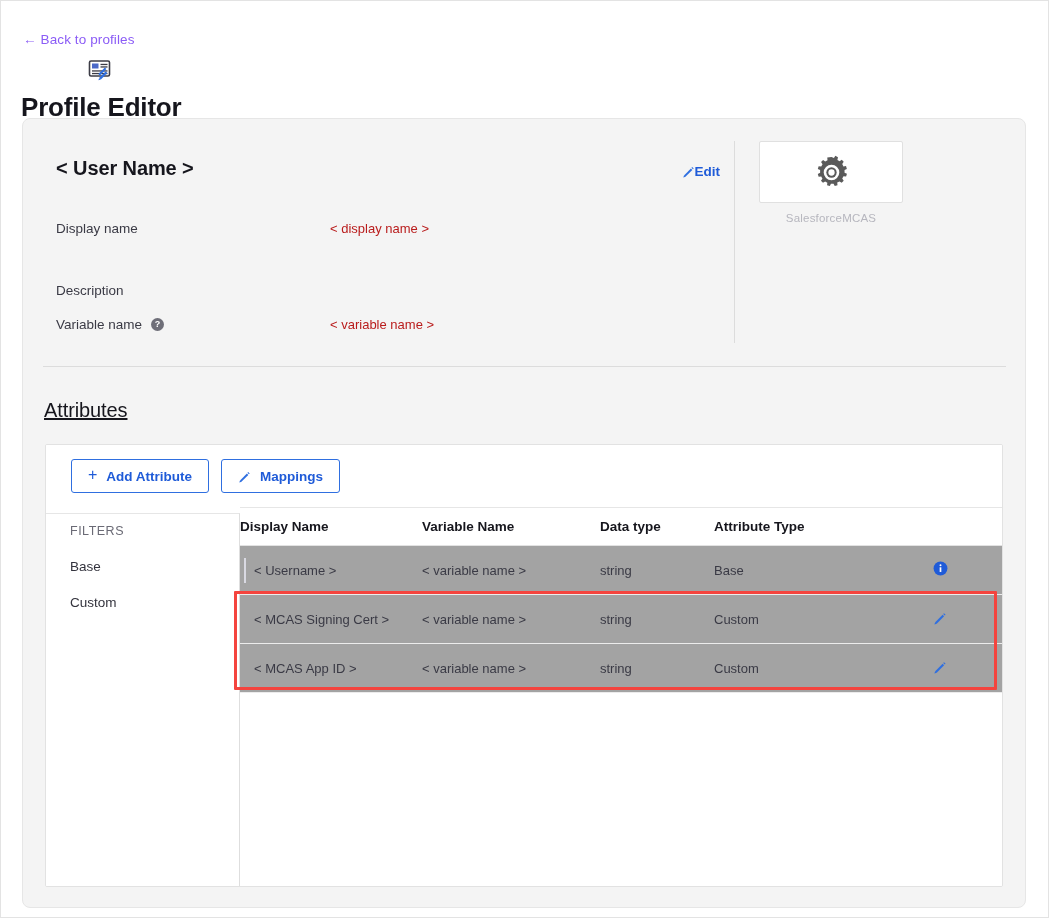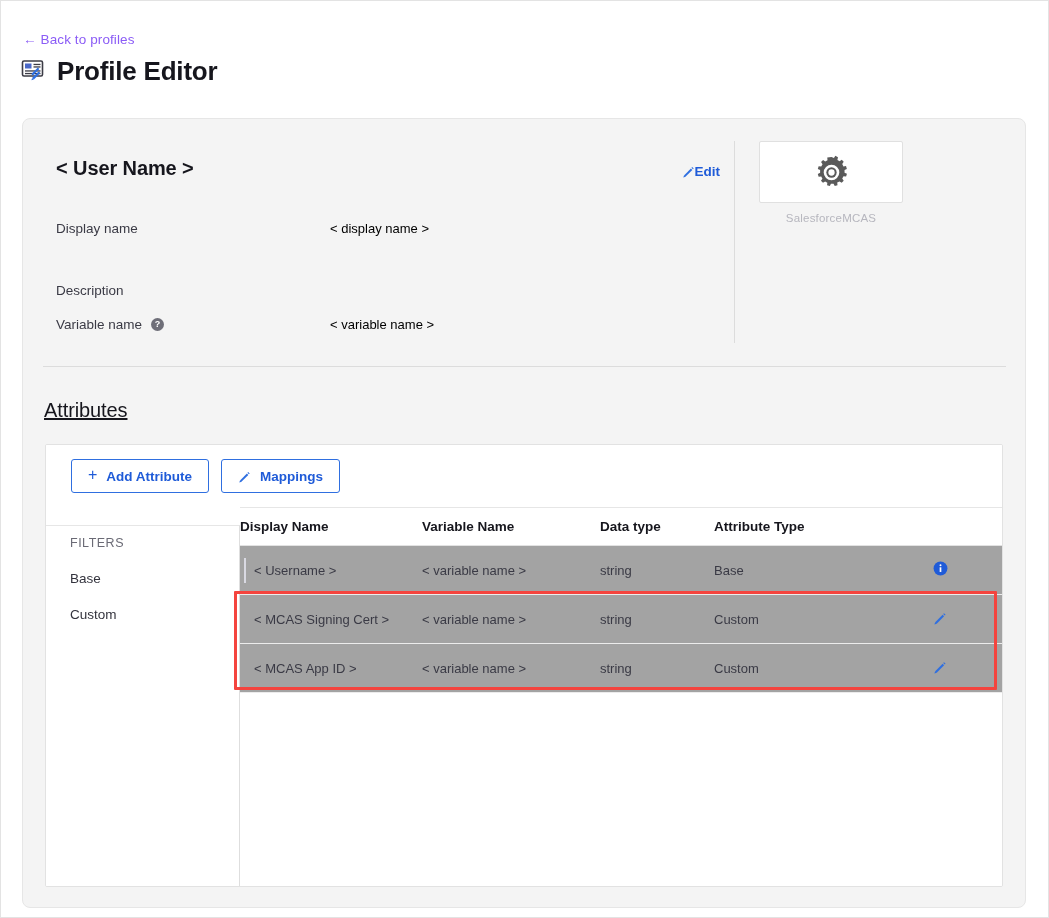--- a/index.html
+++ b/index.html
@@ -32,20 +32,21 @@
   }
   .back-link .arrow { margin-right: 4px; font-size: 13.5px; }
 
   .page-title-row {
     position: absolute;
     left: 20px;
     top: 57px;
     display: flex;
     align-items: center;
     gap: 10px;
+    flex-direction: column;
   }
   .title-icon { width: 26px; height: 26px; display: block; }
   .page-title {
     font-size: 26px;
     font-weight: bold;
     color: #16161d;
     letter-spacing: -.2px;
     line-height: 1;
   }
 
@@ -87,21 +88,21 @@
 
   .field-row {
     position: absolute;
     left: 33px;
     width: 640px;
     font-size: 13.5px;
     color: #3a3a45;
     display: flex;
   }
   .field-row .flabel { width: 274px; flex: none; display: flex; align-items: center; gap: 9px; }
-  .field-row .fvalue { color: #000000; font-size: 13px; }
+  .field-row .fvalue { color: #b91c1c; font-size: 13px; }
   .row-display { top: 102px; }
   .row-description { top: 164px; }
   .row-variable { top: 198px; }
 
   .help-icon {
     width: 13px; height: 13px; border-radius: 50%;
     background: #6e6e78; color: #ffffff;
     font-size: 9px; font-weight: bold;
     display: inline-flex; align-items: center; justify-content: center;
     line-height: 1; cursor: pointer;
@@ -201,21 +202,21 @@
     cursor: pointer;
     white-space: nowrap;
   }
   .tb-btn .plus { font-size: 16px; font-weight: normal; line-height: 1; position: relative; top: -1px; }
   .tb-btn .pencil { width: 13px; height: 13px; display: block; }
 
   
   .filters-col {
     position: absolute;
     left: 0;
-    top: 80px;
+    top: 68px;
     width: 194px;
     bottom: 0;
     border-top: 1px solid #e6e6e6;
     border-right: 1px solid #dedede;
     background: #ffffff;
   }
   .filters-head {
     height: 34px;
     display: flex;
     align-items: center;

